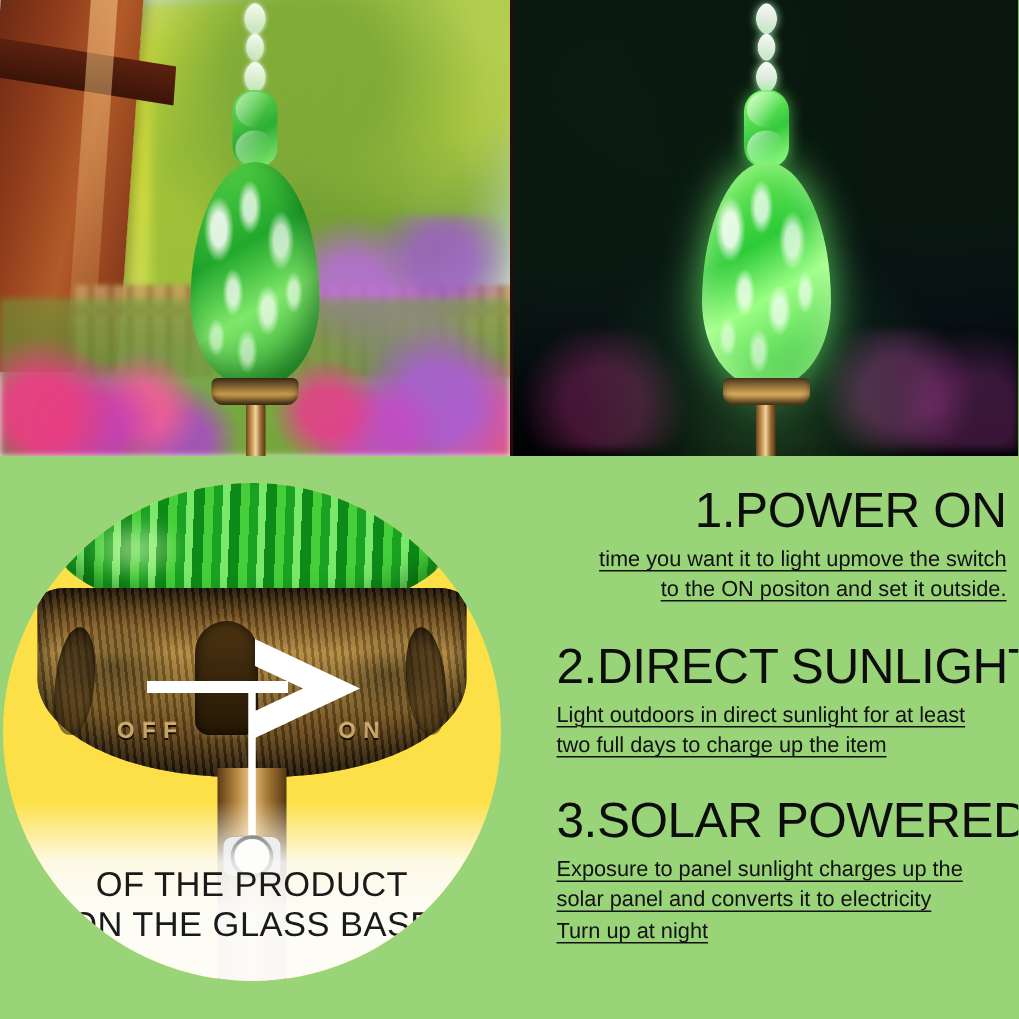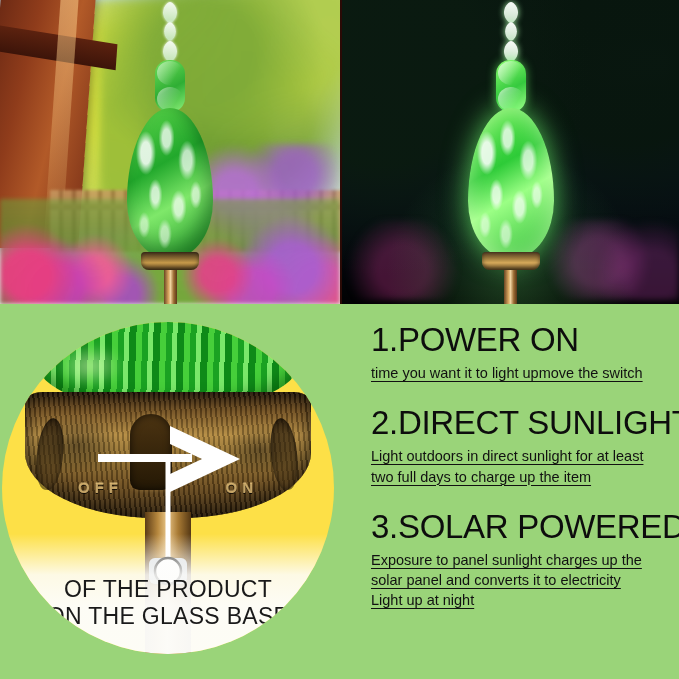--- a/index.html
+++ b/index.html
@@ -326,21 +326,21 @@
   }
   .step-body {
     font-size: 14.5px; color: #111; line-height: 1.40; margin-top: 4px;
   }
   .step-body span {
     display: block;
     text-decoration: underline;
     text-underline-offset: 3px;
     text-decoration-thickness: 1px;
   }
-  #step-1 { margin-bottom: 22px; }
+  #step-1 { margin-bottom: 22px; text-align: right; }
   #step-2 { margin-bottom: 22px; }
 </style>
 </head>
 <body>
 
 <div id="infographic">
 
   <div class="photo-row">
 
     <div class="photo photo-day">
@@ -427,35 +427,36 @@
         <div>ON THE GLASS BASE</div>
       </div>
     </div>
 
     <div class="steps">
 
       <div class="step" id="step-1">
         <div class="step-title">1.POWER ON</div>
         <div class="step-body">
           <span>time you want it to light upmove the switch</span>
+          <span>to the ON positon and set it outside.</span>
         </div>
       </div>
 
       <div class="step" id="step-2">
         <div class="step-title">2.DIRECT SUNLIGHT</div>
         <div class="step-body">
           <span>Light outdoors in direct sunlight for at least</span>
           <span>two full days to charge up the item</span>
         </div>
       </div>
 
       <div class="step" id="step-3">
         <div class="step-title">3.SOLAR POWERED</div>
         <div class="step-body">
           <span>Exposure to panel sunlight charges up the</span>
           <span>solar panel and converts it to electricity</span>
-          <span>Light up at night</span>
+          <span>Turn up at night</span>
         </div>
       </div>
 
     </div>
   </div>
 </div>
 
 </body></html>

